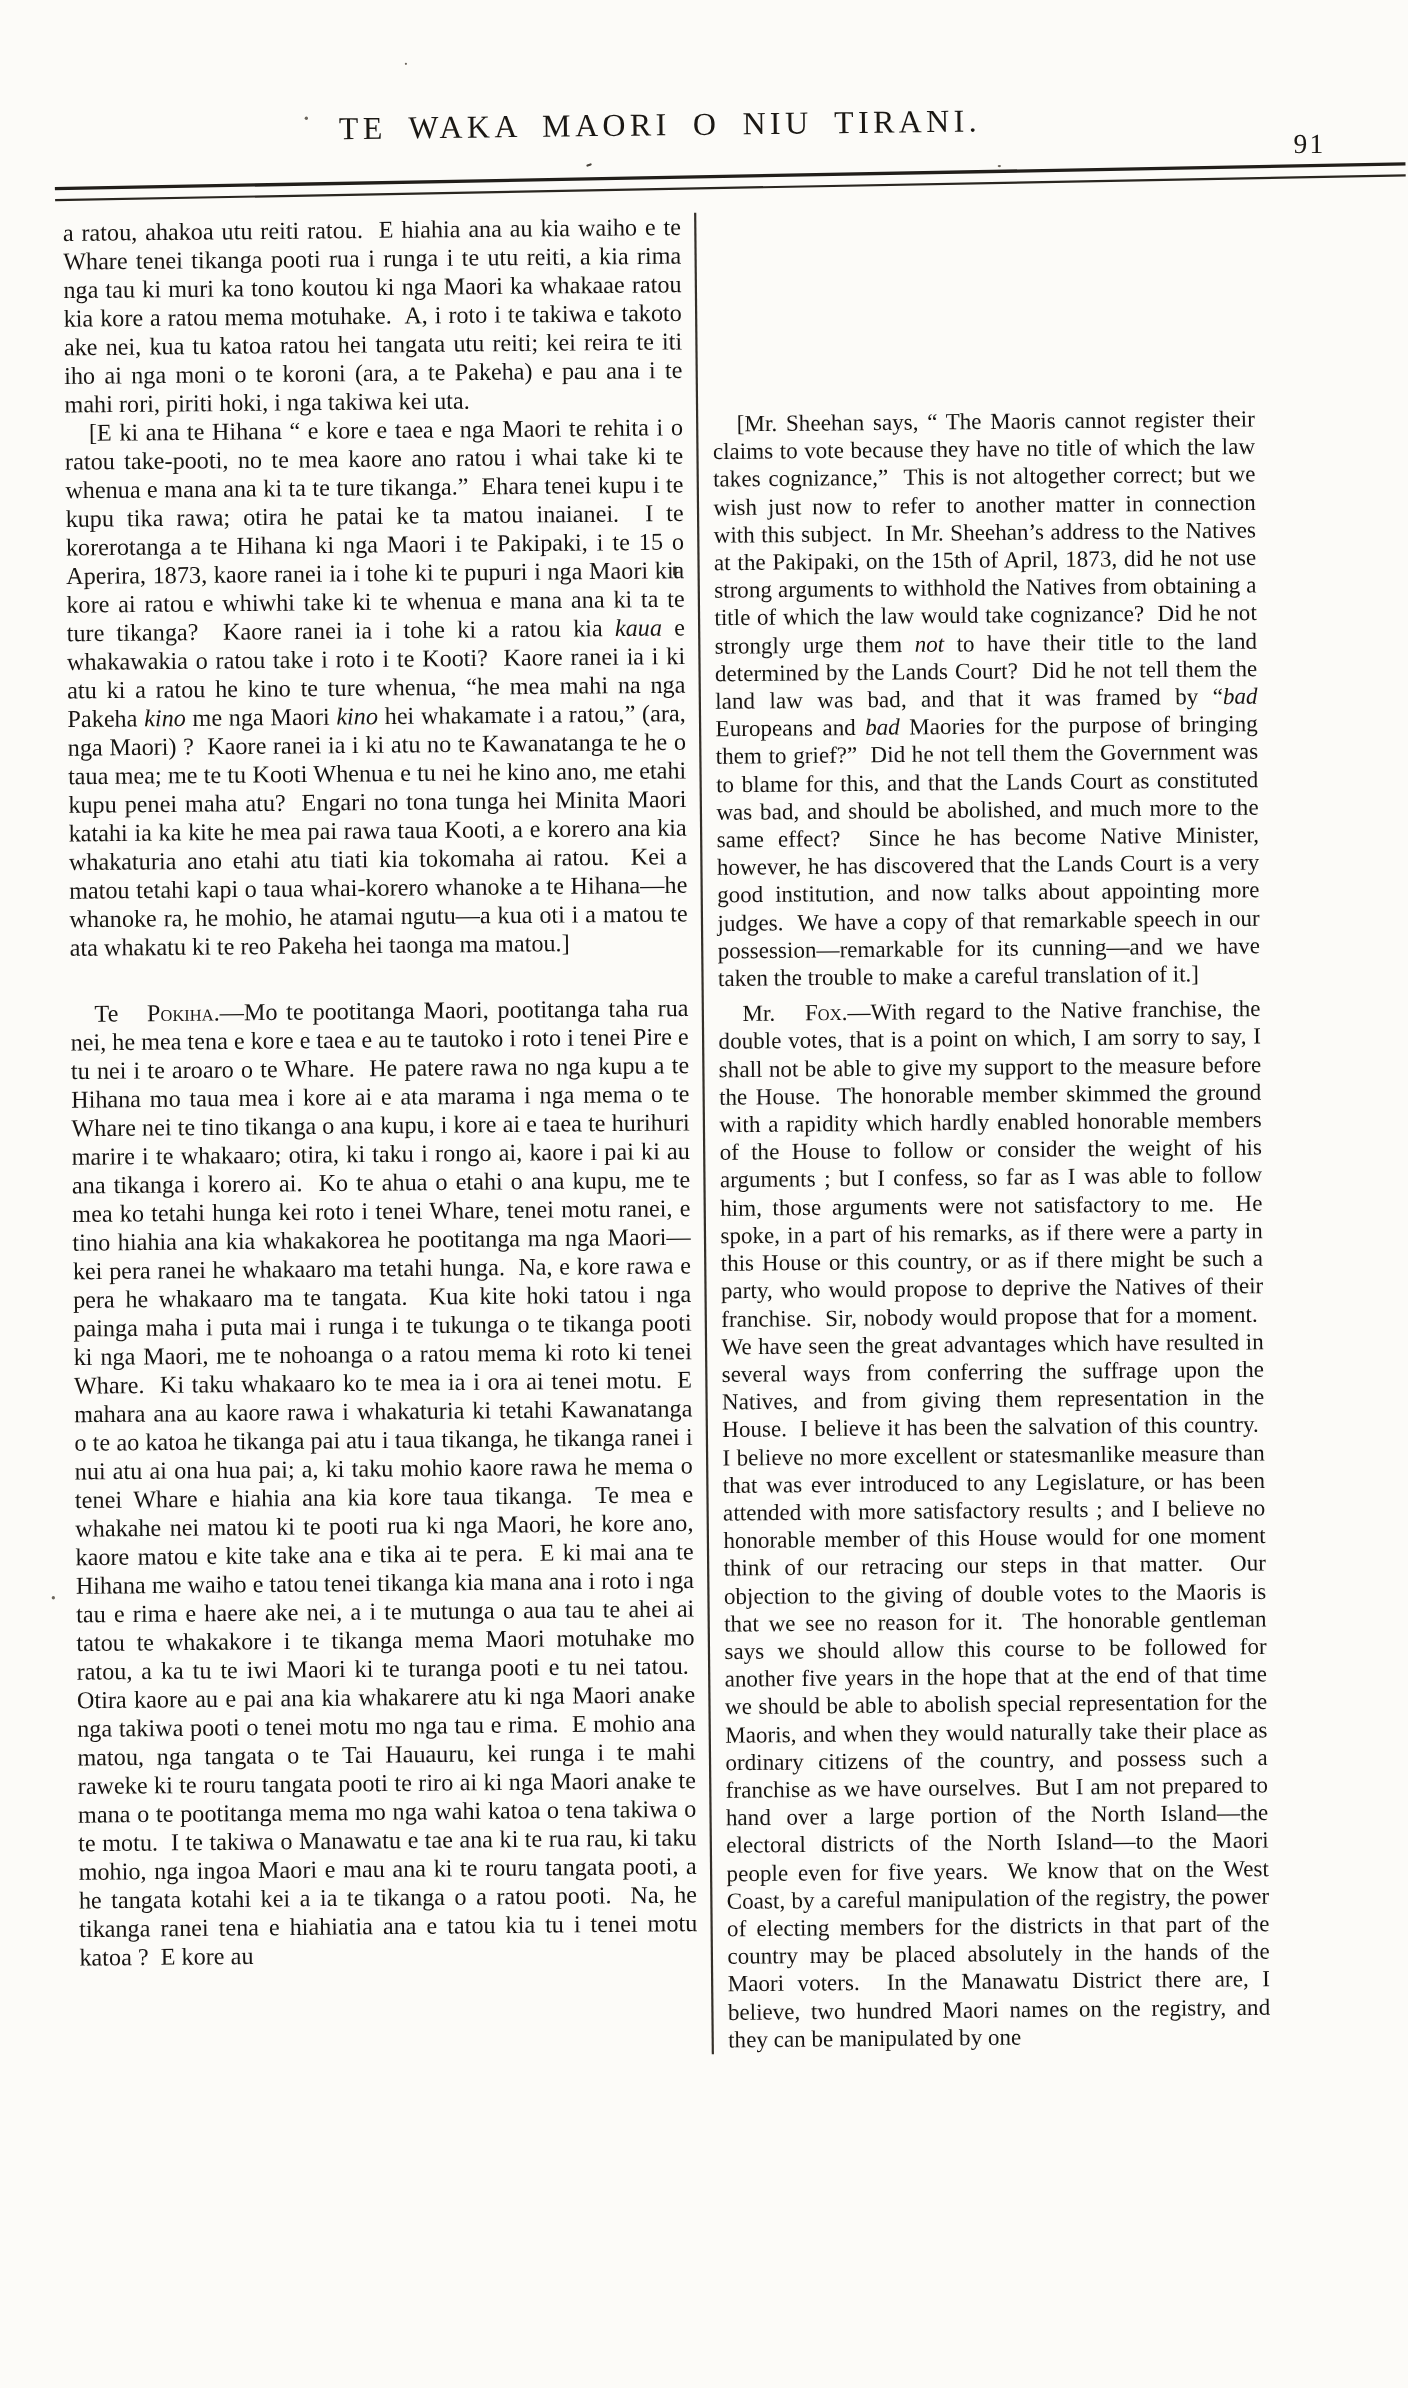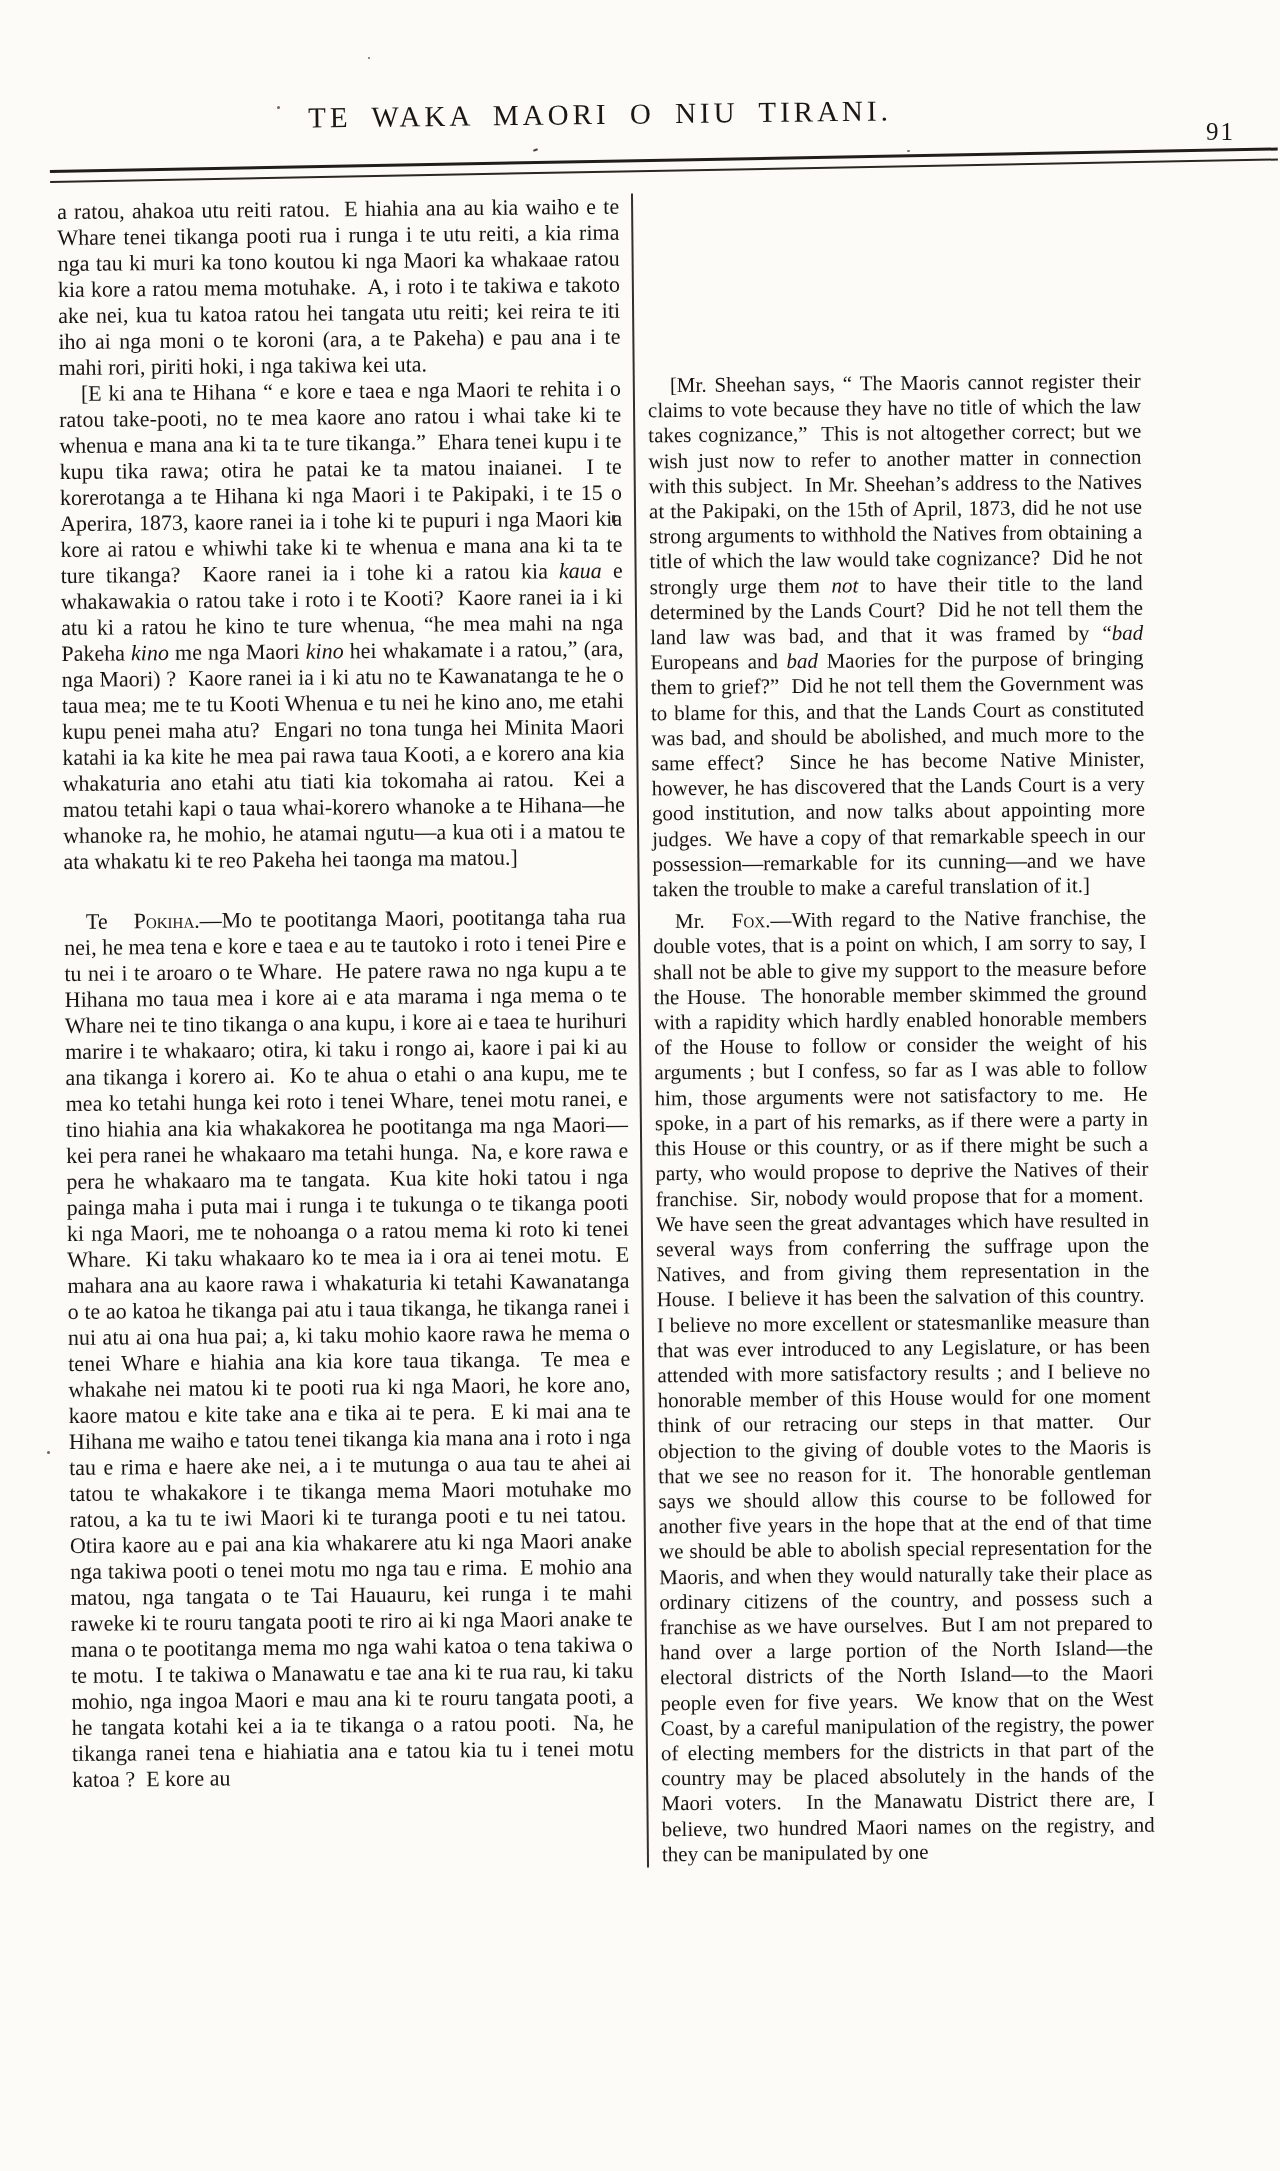--- a/index.html
+++ b/index.html
@@ -13,21 +13,21 @@
   }
   .sheet{position:absolute;inset:0;}
   .masthead-title{
     position:absolute;top:98px;left:60px;width:1080px;
     text-align:center;
     font-size:29px;letter-spacing:4px;word-spacing:9px;
     color:#1b1814;
     transform:rotate(-0.7deg);
   }
   .page-number{
-    position:absolute;top:118px;left:1206px;
+    position:absolute;top:118px;left:1176px;
     font-size:25px;letter-spacing:2px;color:#1b1814;
   }
   .rule-double{
     position:absolute;top:170px;left:50px;width:1228px;height:8px;
     border-top:3px solid #211e1a;
     border-bottom:2px solid #2a2username;
     border-bottom:2px solid #2a2620;
     transform:rotate(-1.05deg);
     transform-origin:left center;
   }

